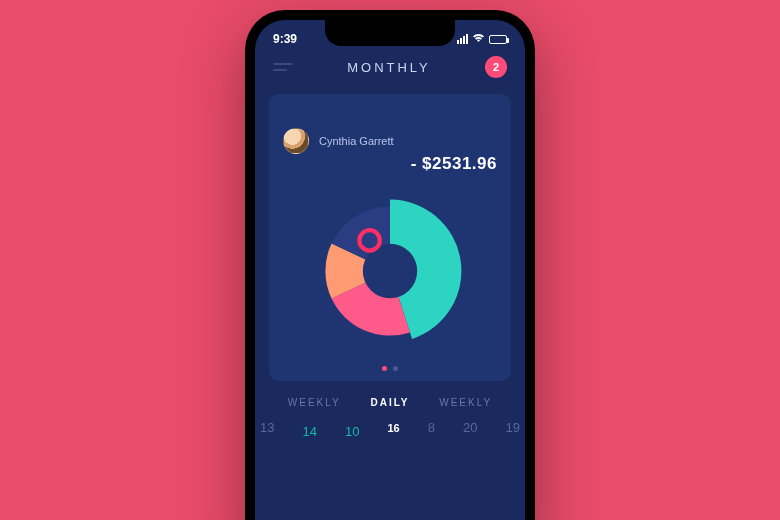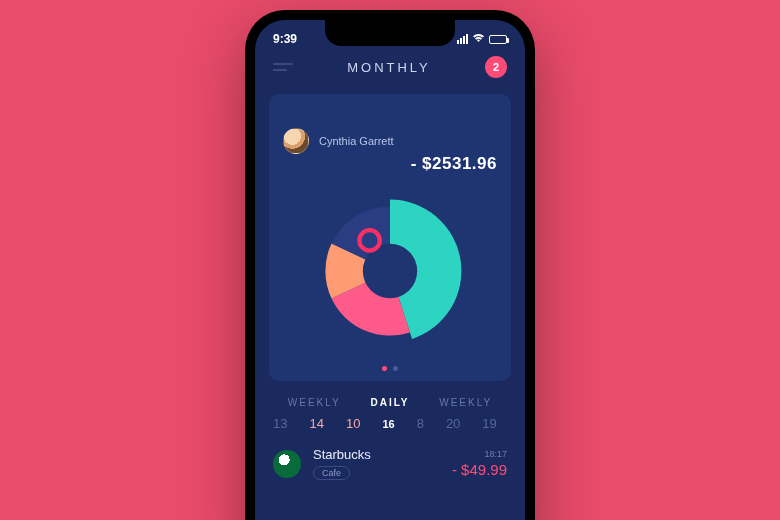--- a/index.html
+++ b/index.html
@@ -100,25 +100,26 @@
   .dots span { width:5px; height:5px; border-radius:50%; background:#4a5a94;}
   .dots span.active { background:#ff4b77; }
 
   .period-tabs {
     display:flex; justify-content:space-around; padding: 8px 18px 6px;
     font-size: 10px; letter-spacing: 2px; color:#6677a8;
   }
   .period-tabs .tab.active { color:#fff; font-weight:600; }
 
   .date-strip {
-    display:flex; gap: 22px; padding: 2px 18px 10px; font-size: 13px; color:#56679c;
+    display:flex; gap: 28px; padding: 2px 18px 10px; font-size: 13px; color:#56679c;
     align-items:center;
+    justify-content:center;
   }
   .date-strip .date.active { color:#fff; font-weight:700; font-size:11px;}
-  .date-strip .date.near { color:#fca5a5; }
+  .date-strip .date.near { color:#14b8a6;margin-top:8px; }
 
   .txn {
     display:flex; align-items:center; justify-content:space-between;
     padding: 6px 18px 14px;
   }
   .txn-left { display:flex; align-items:center; gap:12px;}
   .txn-icon {
     width: 28px; height:28px; border-radius:50%;
     background: radial-gradient(circle at 40% 35%, #ffffff 0 22%, #0a6b3a 22% 100%);
   }
@@ -200,28 +201,15 @@
     <div class="date-strip" id="date-strip">
         <span class="date">13</span>
         <span class="date near">14</span>
         <span class="date near">10</span>
         <span class="date active">16</span>
         <span class="date">8</span>
         <span class="date">20</span>
         <span class="date">19</span>
       </div>
 
-    <div class="txn">
-      <div class="txn-left">
-        <div class="txn-icon"></div>
-        <div>
-          <div class="txn-title">Starbucks</div>
-          <span class="tag">Cafe</span>
-        </div>
-      </div>
-      <div class="txn-right">
-        <div class="txn-time">18:17</div>
-        <div class="txn-amount">- $49.99</div>
-      </div>
-    </div>
 
   </div>
 </div>
 
 </body></html>

